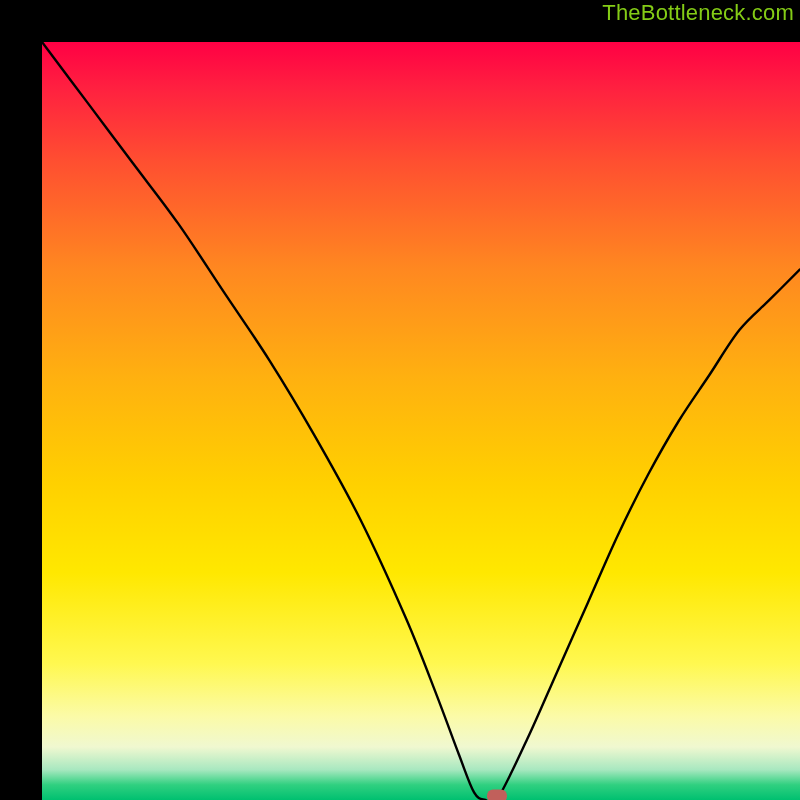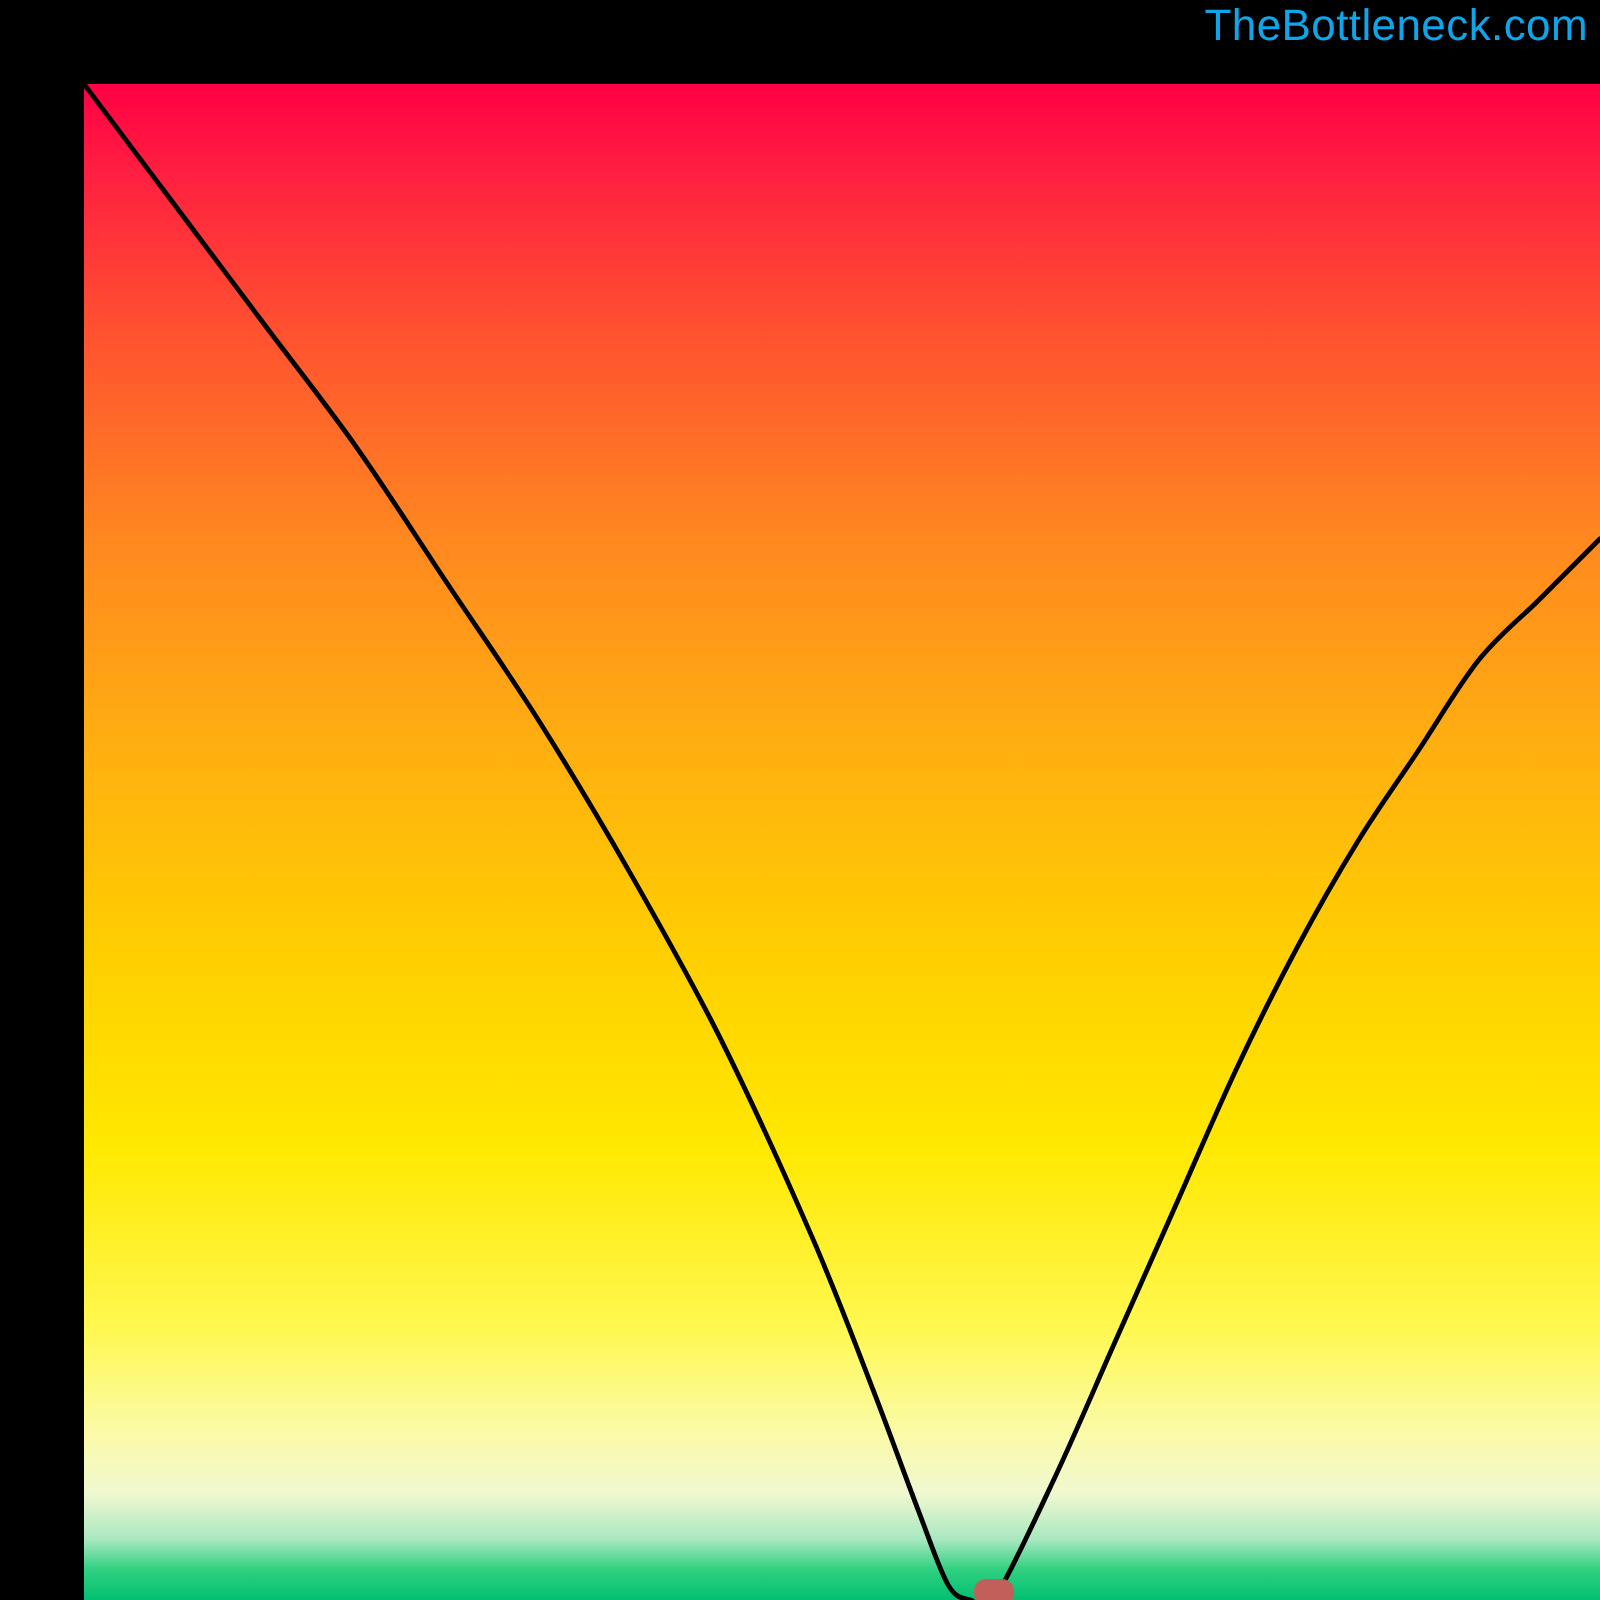--- a/index.html
+++ b/index.html
@@ -41,21 +41,21 @@
       #30d080 98%,
       #00c070 100%
     );
   }
   .watermark {
     position: absolute;
     top: 0;
     right: 6px;
     font-size: 22px;
     font-weight: 500;
-    color: #0ea5e9;
+    color: #84cc16;
     letter-spacing: 0.2px;
     z-index: 10;
   }
   svg.curve {
     position: absolute;
     left: 0;
     top: 0;
     width: 758px;
     height: 758px;
   }

